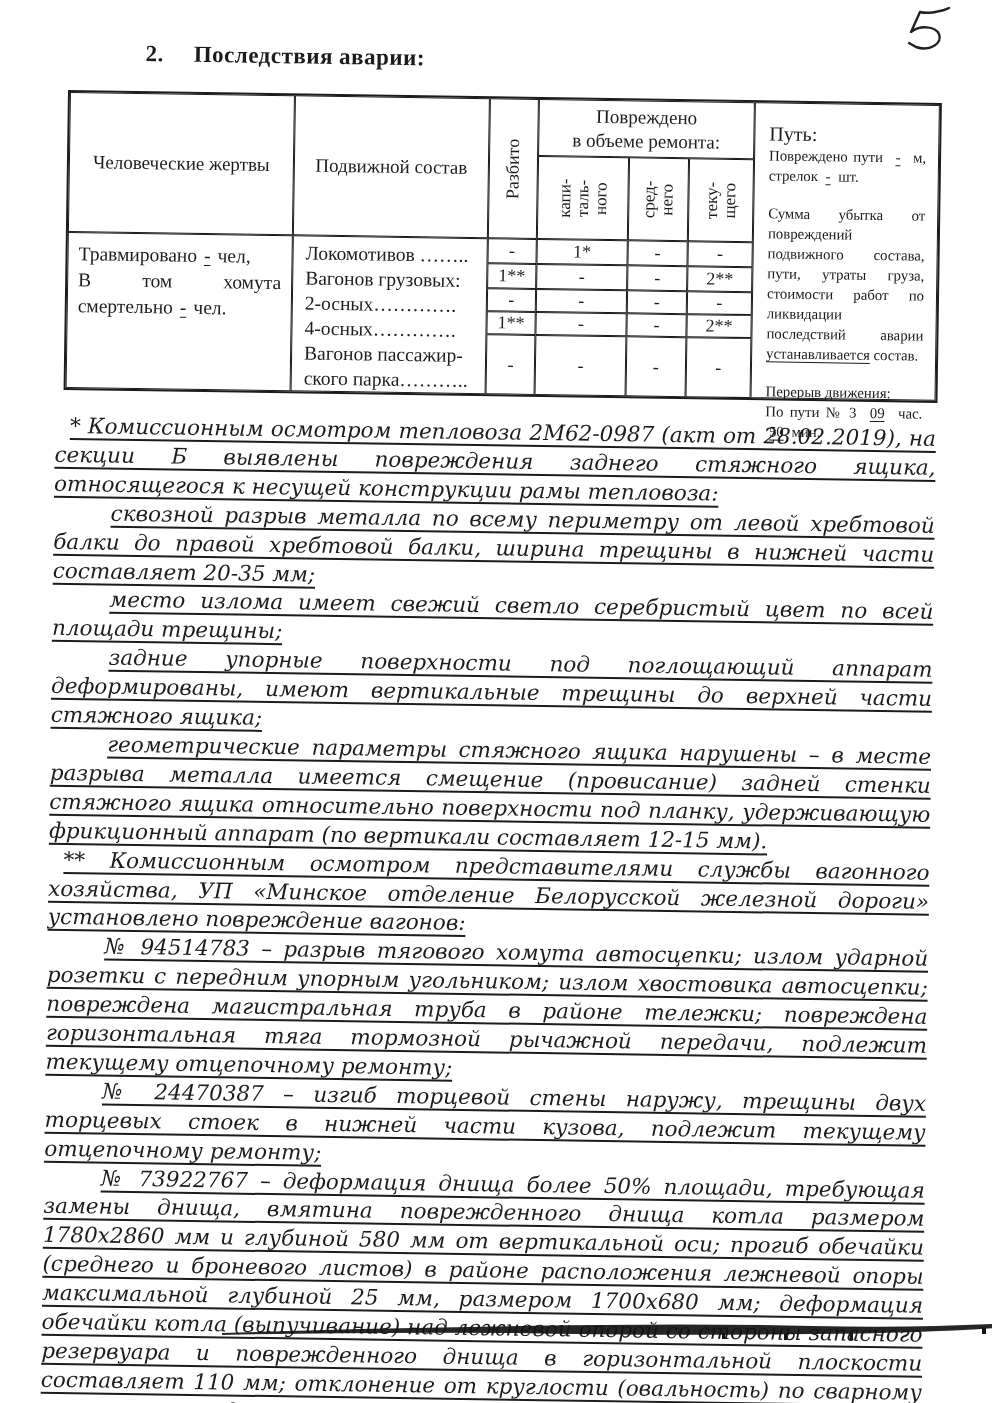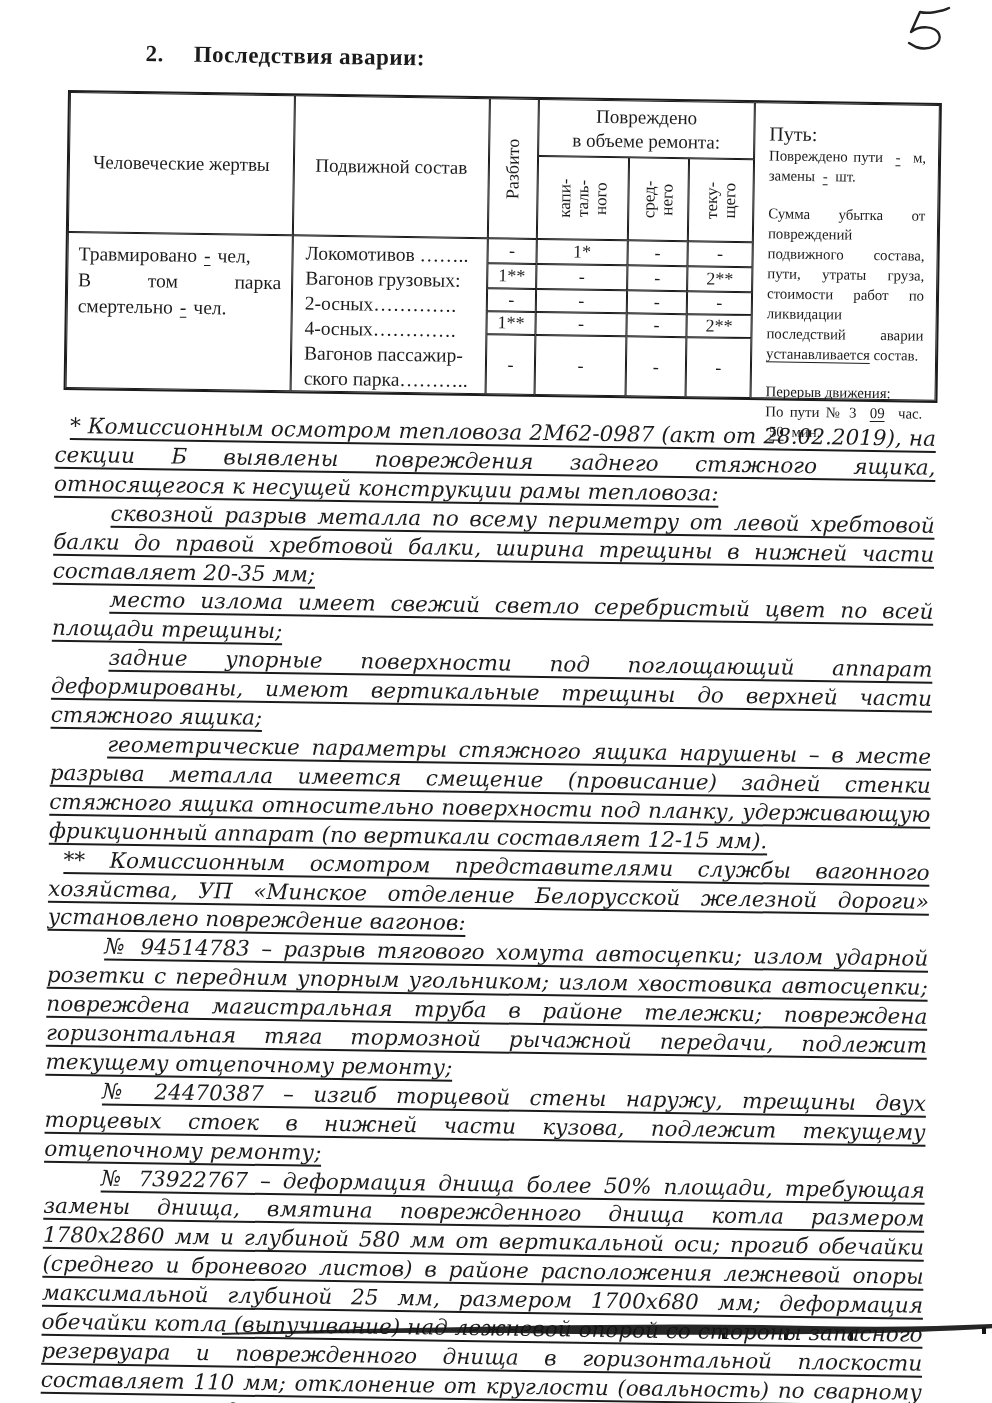--- a/index.html
+++ b/index.html
@@ -93,21 +93,21 @@
       <div class="cell" style="left:620px;top:57px;width:65px;height:83px;">
         <span class="rot">теку-
 щего</span>
       </div>
 
       <div class="cell cas-cell" style="left:0;top:140px;width:225px;height:156px;">
         <div>
           <span>Травмировано</span><span class="blank">-</span><span>чел,</span>
         </div>
         <div class="cas-just">
-          <span>В</span> <span>том</span> <span>парка</span>
+          <span>В</span> <span>том</span> <span>хомута</span>
         </div>
         <div>
           <span>смертельно</span><span class="blank">-</span><span>чел.</span>
         </div>
       </div>
 
       <div class="cell stock-cell" style="left:225px;top:140px;width:195px;height:156px;">
         <div>Локомотивов ……..</div>
         <div>Вагонов грузовых:</div>
         <div>2-осных………….</div>
@@ -139,21 +139,21 @@
       <div class="cell val" style="left:620px;top:190px;width:65px;height:23px;">-</div>
       <div class="cell val" style="left:620px;top:213px;width:65px;height:23px;">2**</div>
       <div class="cell val" style="left:620px;top:236px;width:65px;height:60px;">-</div>
 
       <div class="cell path-cell" style="left:685px;top:0;width:185px;height:296px;">
         <div class="path-title">Путь:</div>
         <div class="spreadline">
           <span>Повреждено пути</span> <span class="blank">-</span> <span>м,</span>
         </div>
         <div>
-          <span>замены</span> <span class="blank2">-</span> <span>шт.</span>
+          <span>стрелок</span> <span class="blank2">-</span> <span>шт.</span>
         </div>
         <div class="gap"></div>
         <div class="just">
           <span>Сумма убытка от повреждений подвижного состава, пути, утраты груза, стоимости работ по ликвидации последствий аварии</span> <u>устанавливается</u> <span>состав.</span>
         </div>
         <div class="gap"></div>
         <div>Перерыв движения:</div>
         <div class="just">
           <span>По пути № 3</span> <span class="blank">09</span> <span>час.</span> <span class="blank2">50</span> <span>мин.</span>
         </div>

